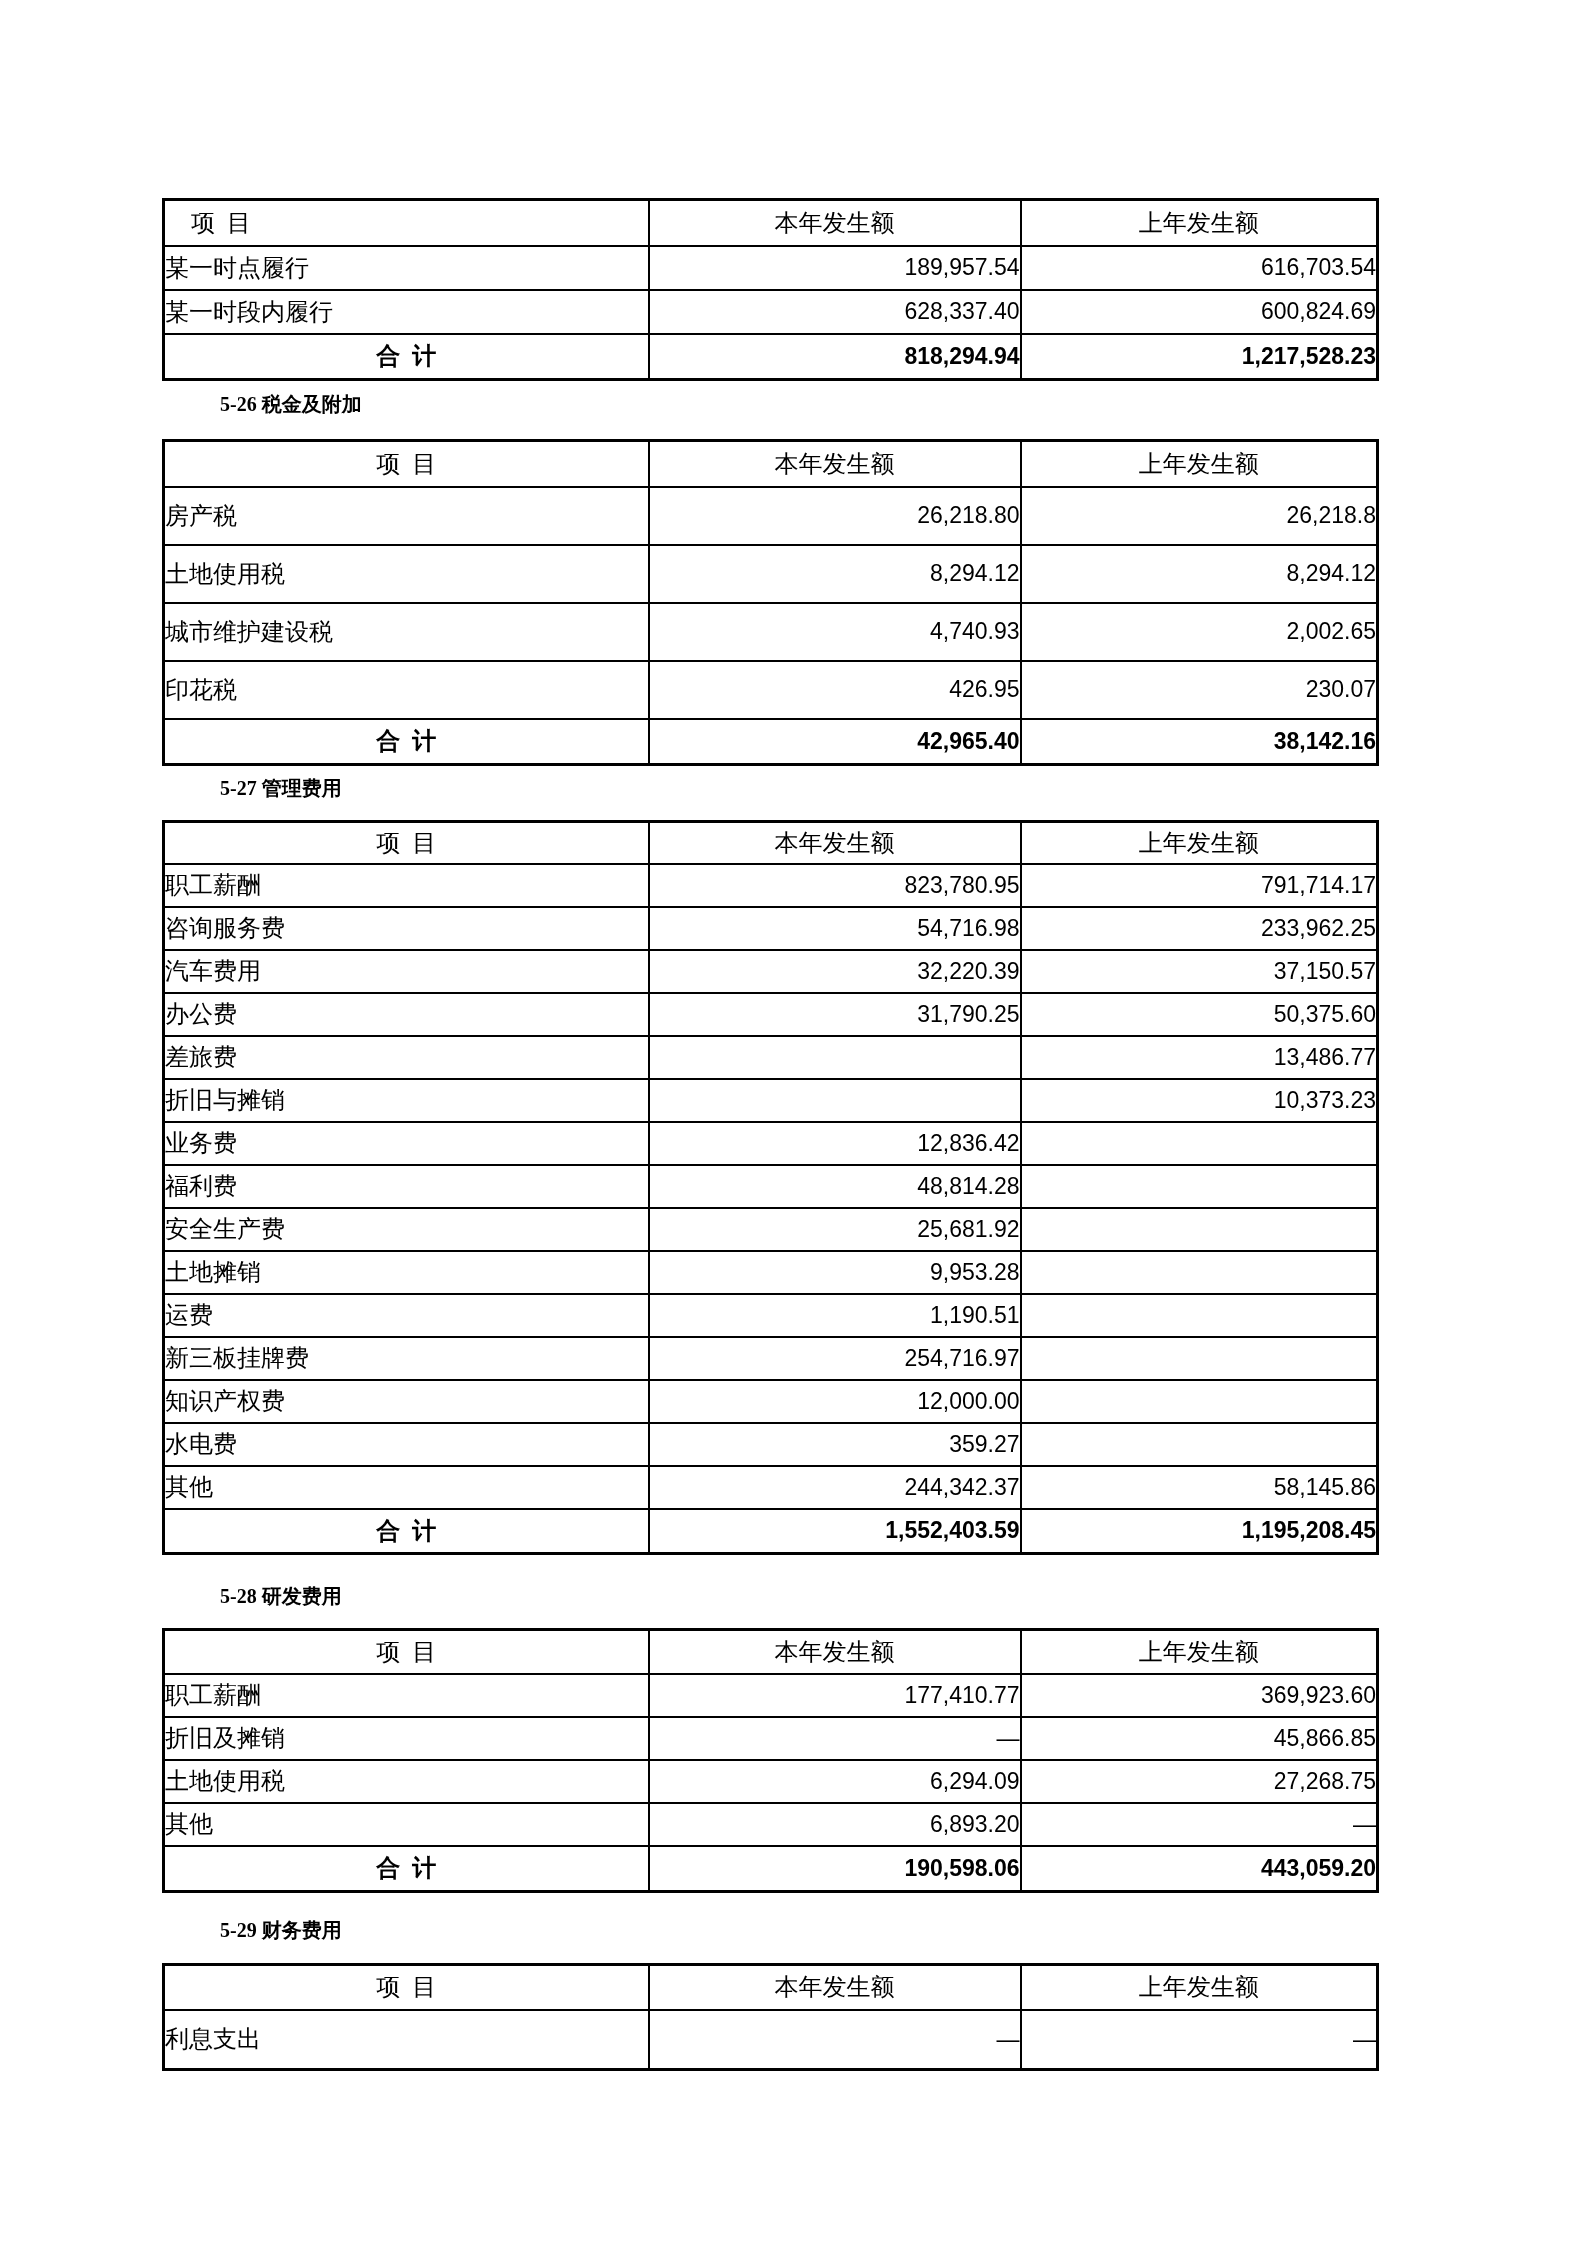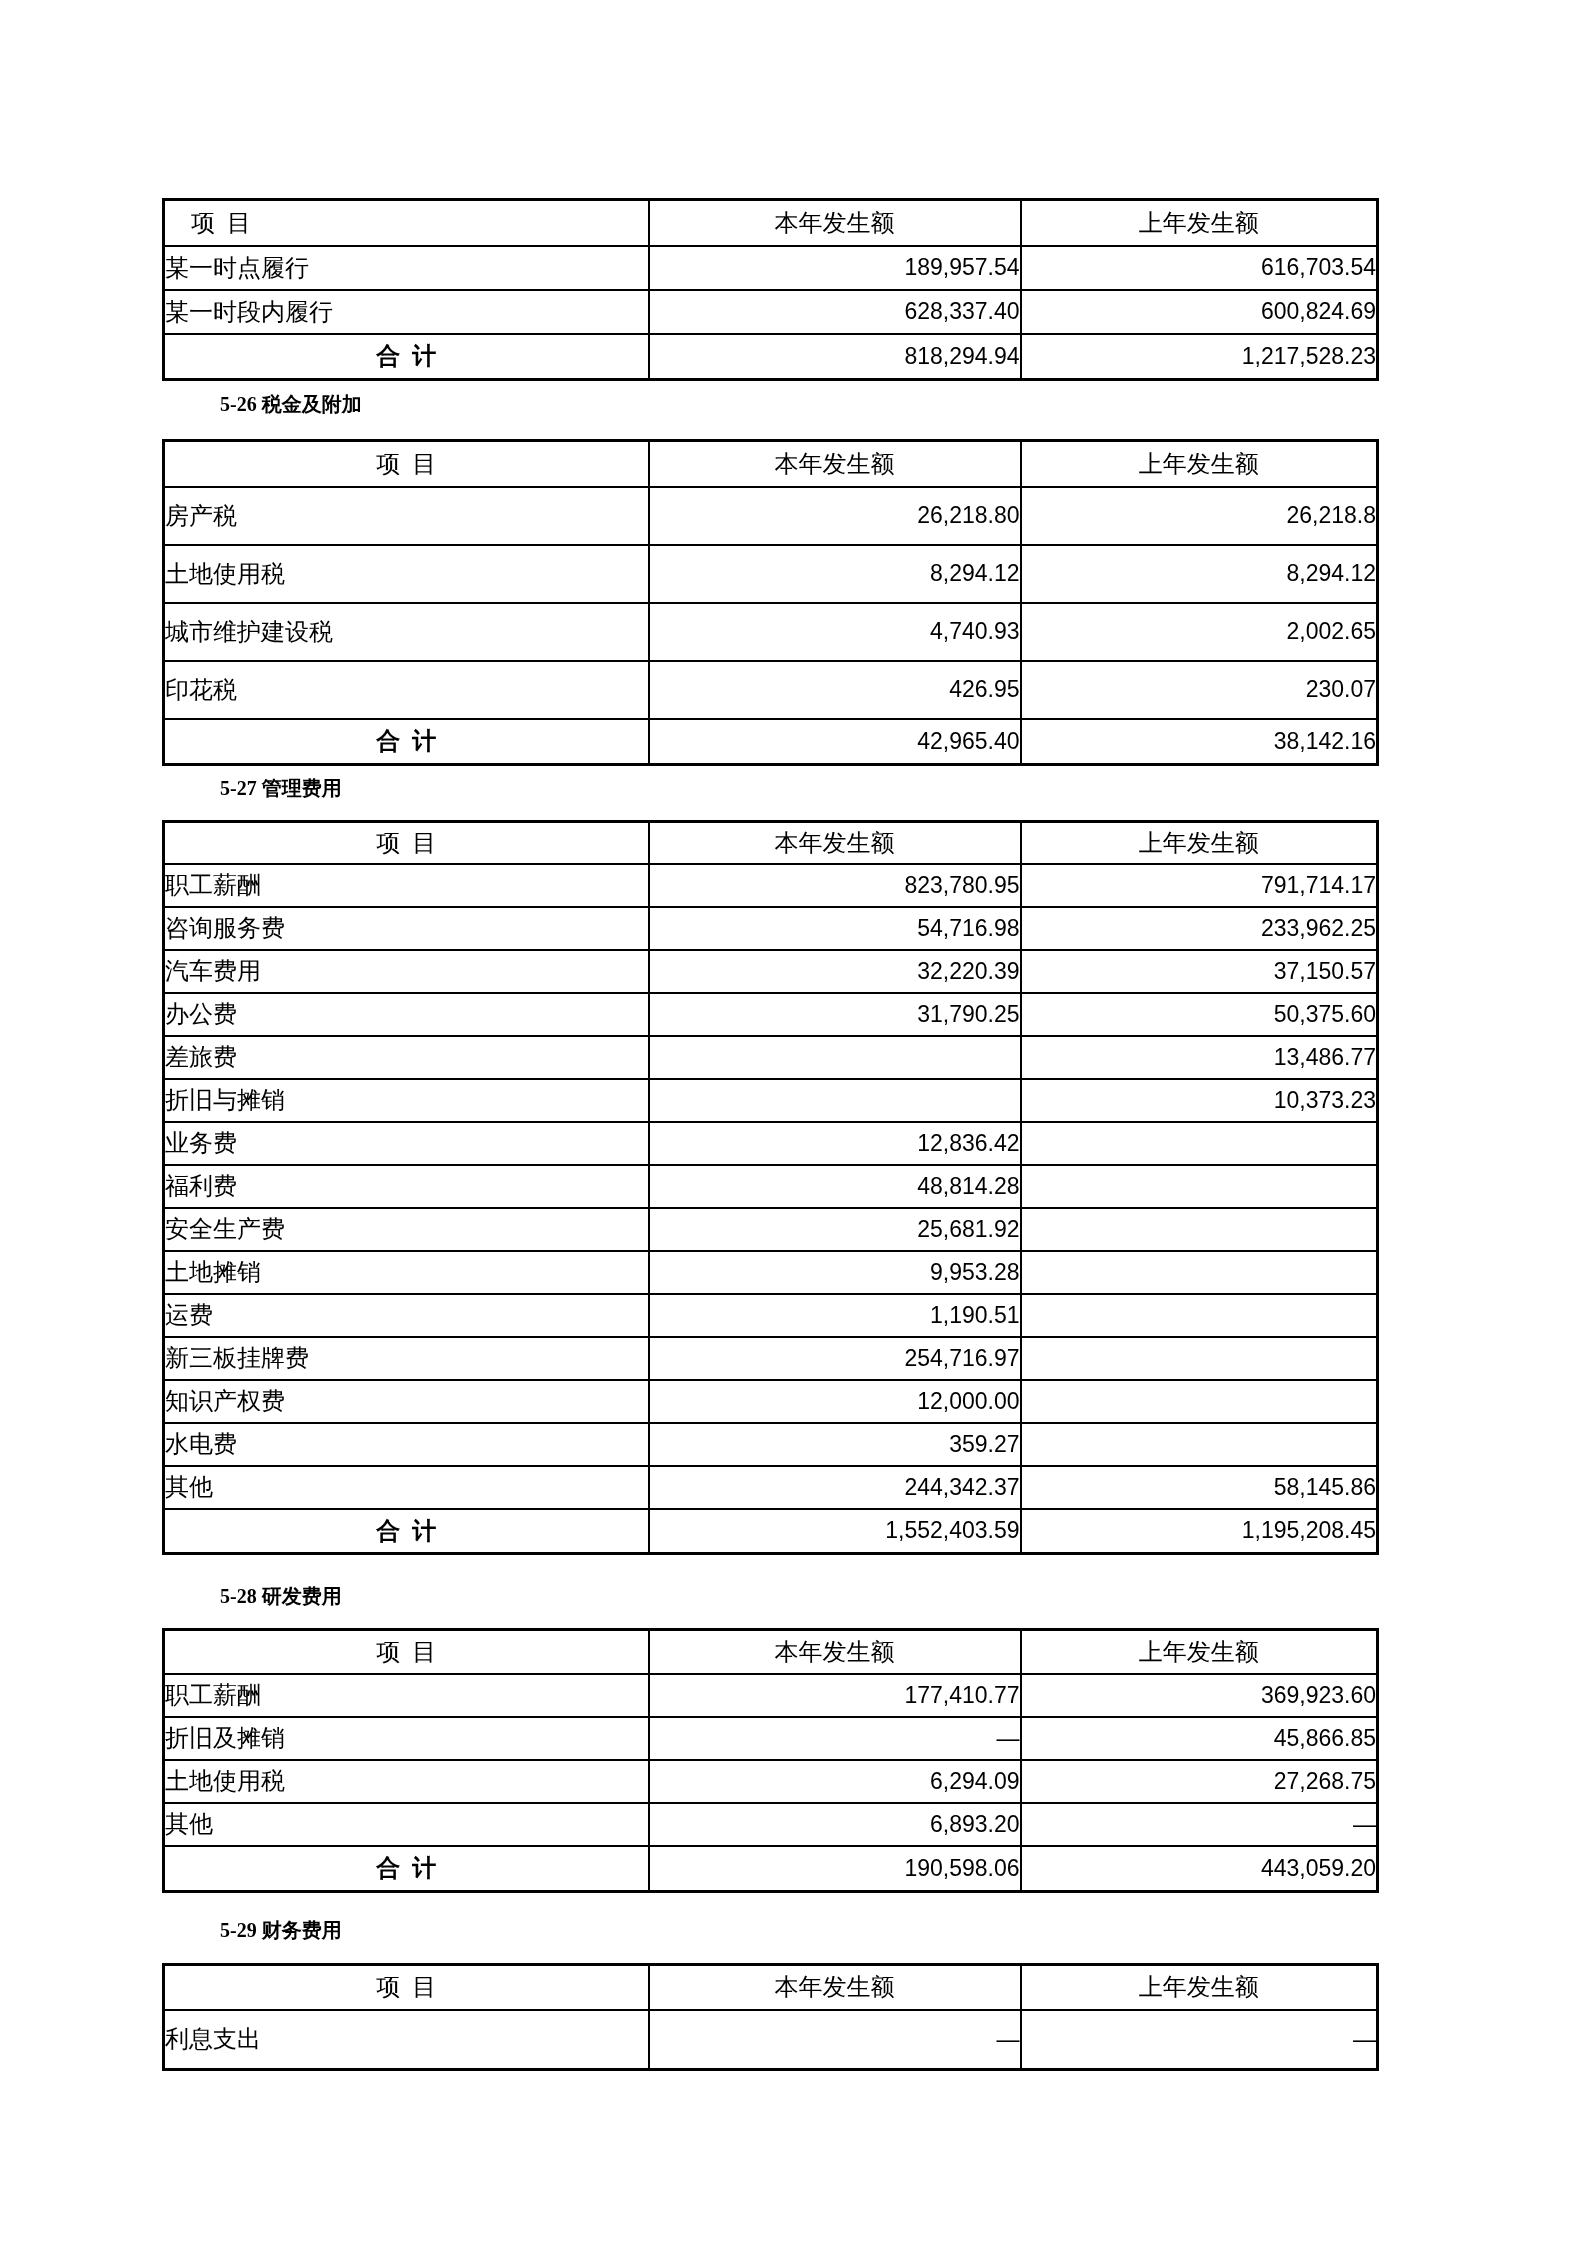--- a/index.html
+++ b/index.html
@@ -36,21 +36,21 @@
   }
   tr.hdr td { text-align: center; font-size: 24px; }
   td.lbl { font-size: 24px; text-align: left; padding-left: 15px; }
   td.num {
     font-family: "Liberation Sans", "DejaVu Sans", sans-serif;
     font-size: 23px;
     text-align: right;
     padding-right: 14px;
   }
   tr.total td.lbl { text-align: center; padding-left: 0; font-weight: bold; }
-  tr.total td.num { font-weight: normal; }
+  tr.total td.num { font-weight: bold; }
   
   .t1 tr.hdr td.h-item { text-align: left; padding-left: 26px; }
   
   .t1 tr { height: 44px; }  .t1 tr.hdr { height: 46px; }  .t1 tr.total { height: 46px; }
   .t2 tr { height: 58px; }  .t2 tr.hdr { height: 46px; }  .t2 tr.total { height: 46px; }
   .t3 tr { height: 43px; }  .t3 tr.hdr { height: 42px; }  .t3 tr.total { height: 45px; }
   .t4 tr { height: 43px; }  .t4 tr.hdr { height: 44px; }  .t4 tr.total { height: 46px; }
   .t5 tr { height: 60px; }  .t5 tr.hdr { height: 45px; }
 </style>
 </head>

